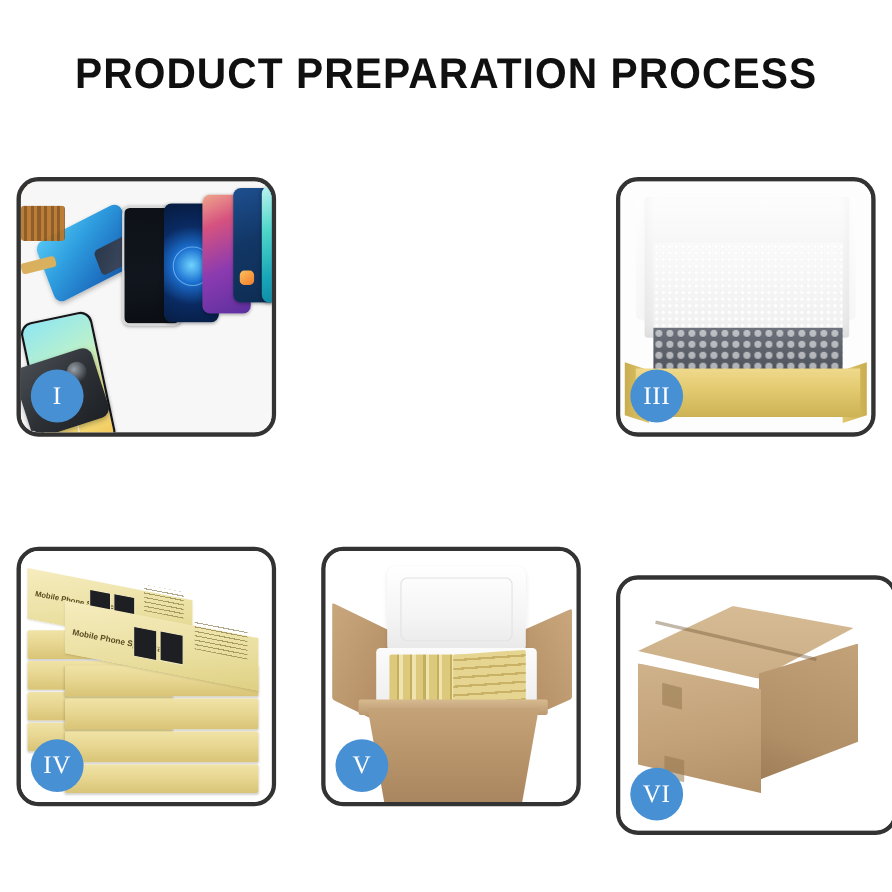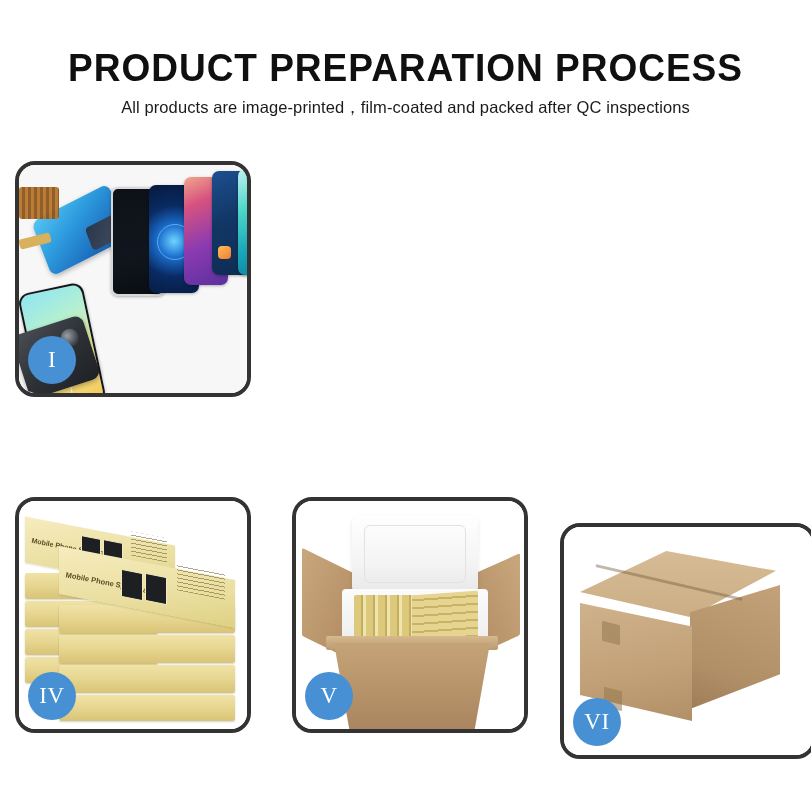--- a/index.html
+++ b/index.html
@@ -362,21 +362,20 @@
     background: rgba(150,120,78,.55); border-radius:1px; transform: skewY(14deg);
   }
 </style>
 </head>
 <body>
 
 <div id="root">
 
   <div class="header">
     <div class="title">PRODUCT PREPARATION PROCESS</div>
-    <div class="subtitle">All products are image-printed，film-coated and packed after QC inspections</div>
   </div>
 
   <div class="grid">
 
     <div class="panel p1" style="left:15px; top:161px; width:236px; height:236px;">
       <div class="stage">
         <div class="bg"></div>
         <div class="phone film"></div>
         <div class="phone glass"></div>
         <div class="phone burst"></div>
@@ -403,20 +402,34 @@
         <div class="housing">
           <span class="cam"></span>
         </div>
         <div class="tweez"></div>
 
       </div>
       <div class="badge">I</div>
     </div>
 
 
+    <div class="panel p3" style="left:560px; top:161px; width:236px; height:236px;">
+      <div class="stage">
+        <div class="bg"></div>
+        <div class="lidflapL"></div>
+        <div class="lidflapR"></div>
+        <div class="lid"></div>
+        <div class="foam"></div>
+        <div class="wrap"></div>
+        <div class="trayL"></div>
+        <div class="trayR"></div>
+        <div class="tray"></div>
+      </div>
+      <div class="badge">III</div>
+    </div>
 
     <div class="panel p4" style="left:15px; top:497px; width:236px; height:236px;">
       <div class="stage">
         <div class="bg"></div>
 
         <div class="gbox" style="left:6px; top:72px; width:132px; height:26px;"></div>
         <div class="gbox" style="left:6px; top:100px; width:132px; height:26px;"></div>
         <div class="gbox" style="left:6px; top:128px; width:132px; height:26px;"></div>
         <div class="gbox" style="left:6px; top:156px; width:132px; height:26px;"></div>
 

